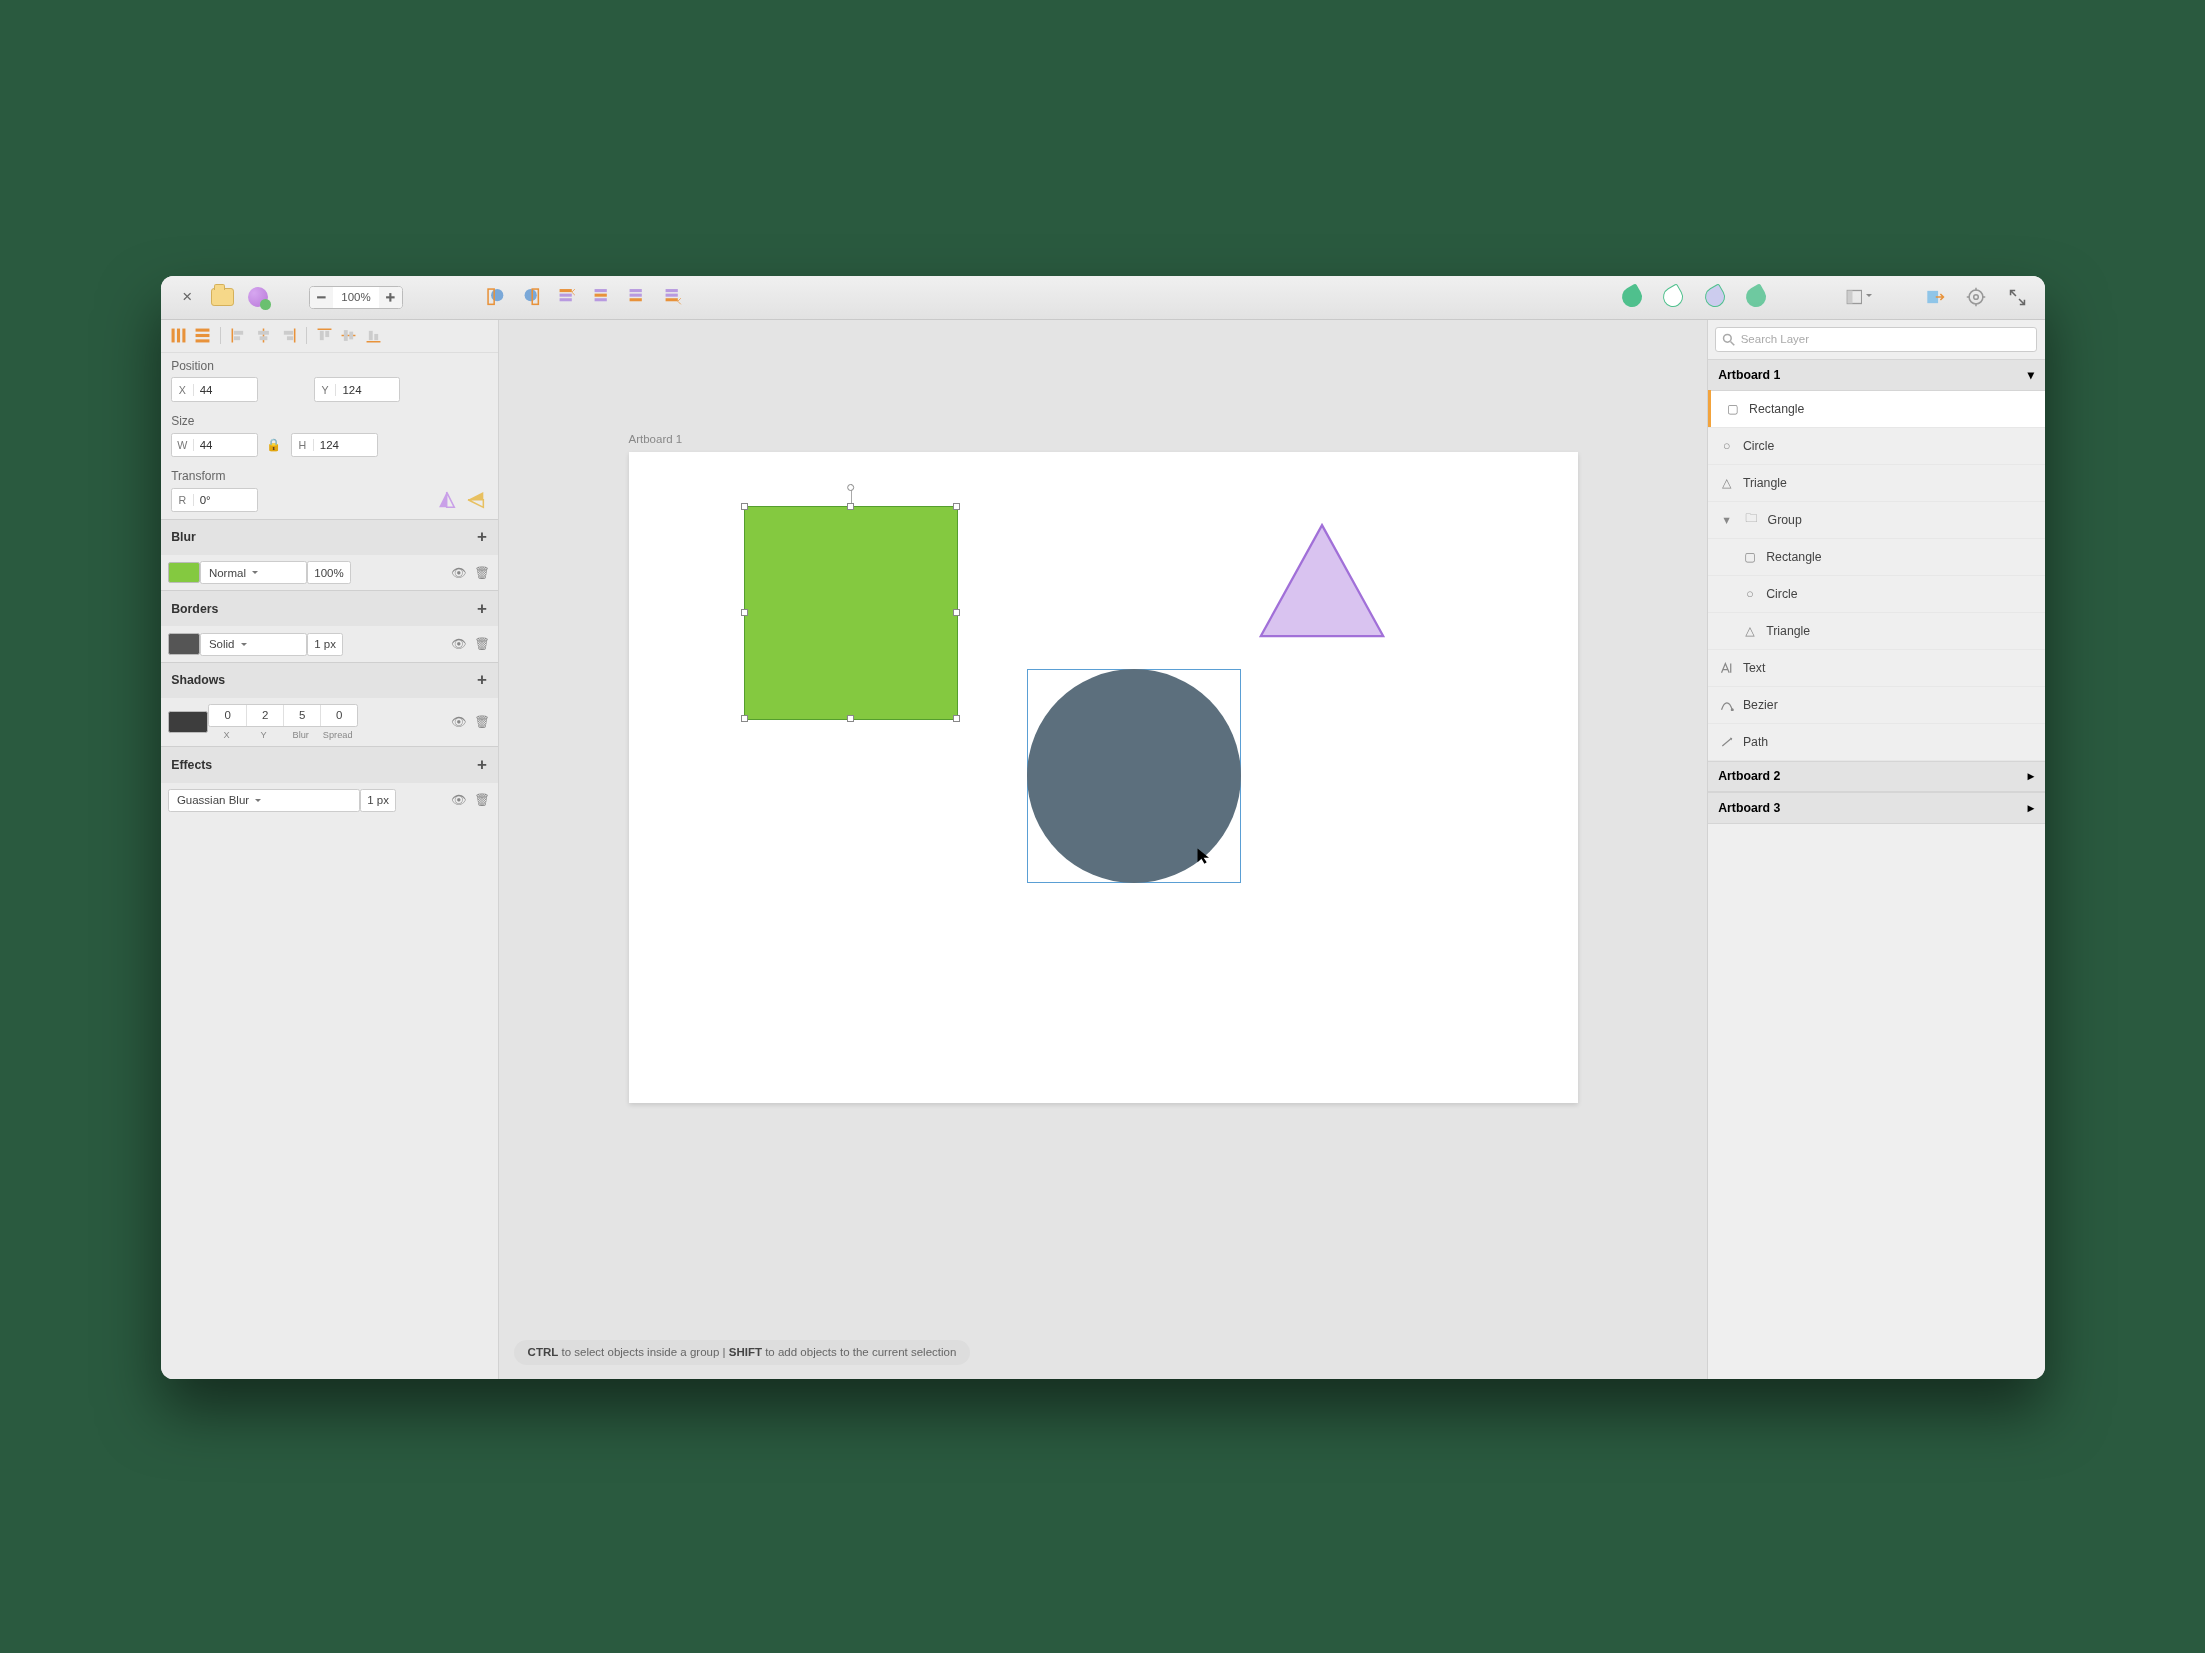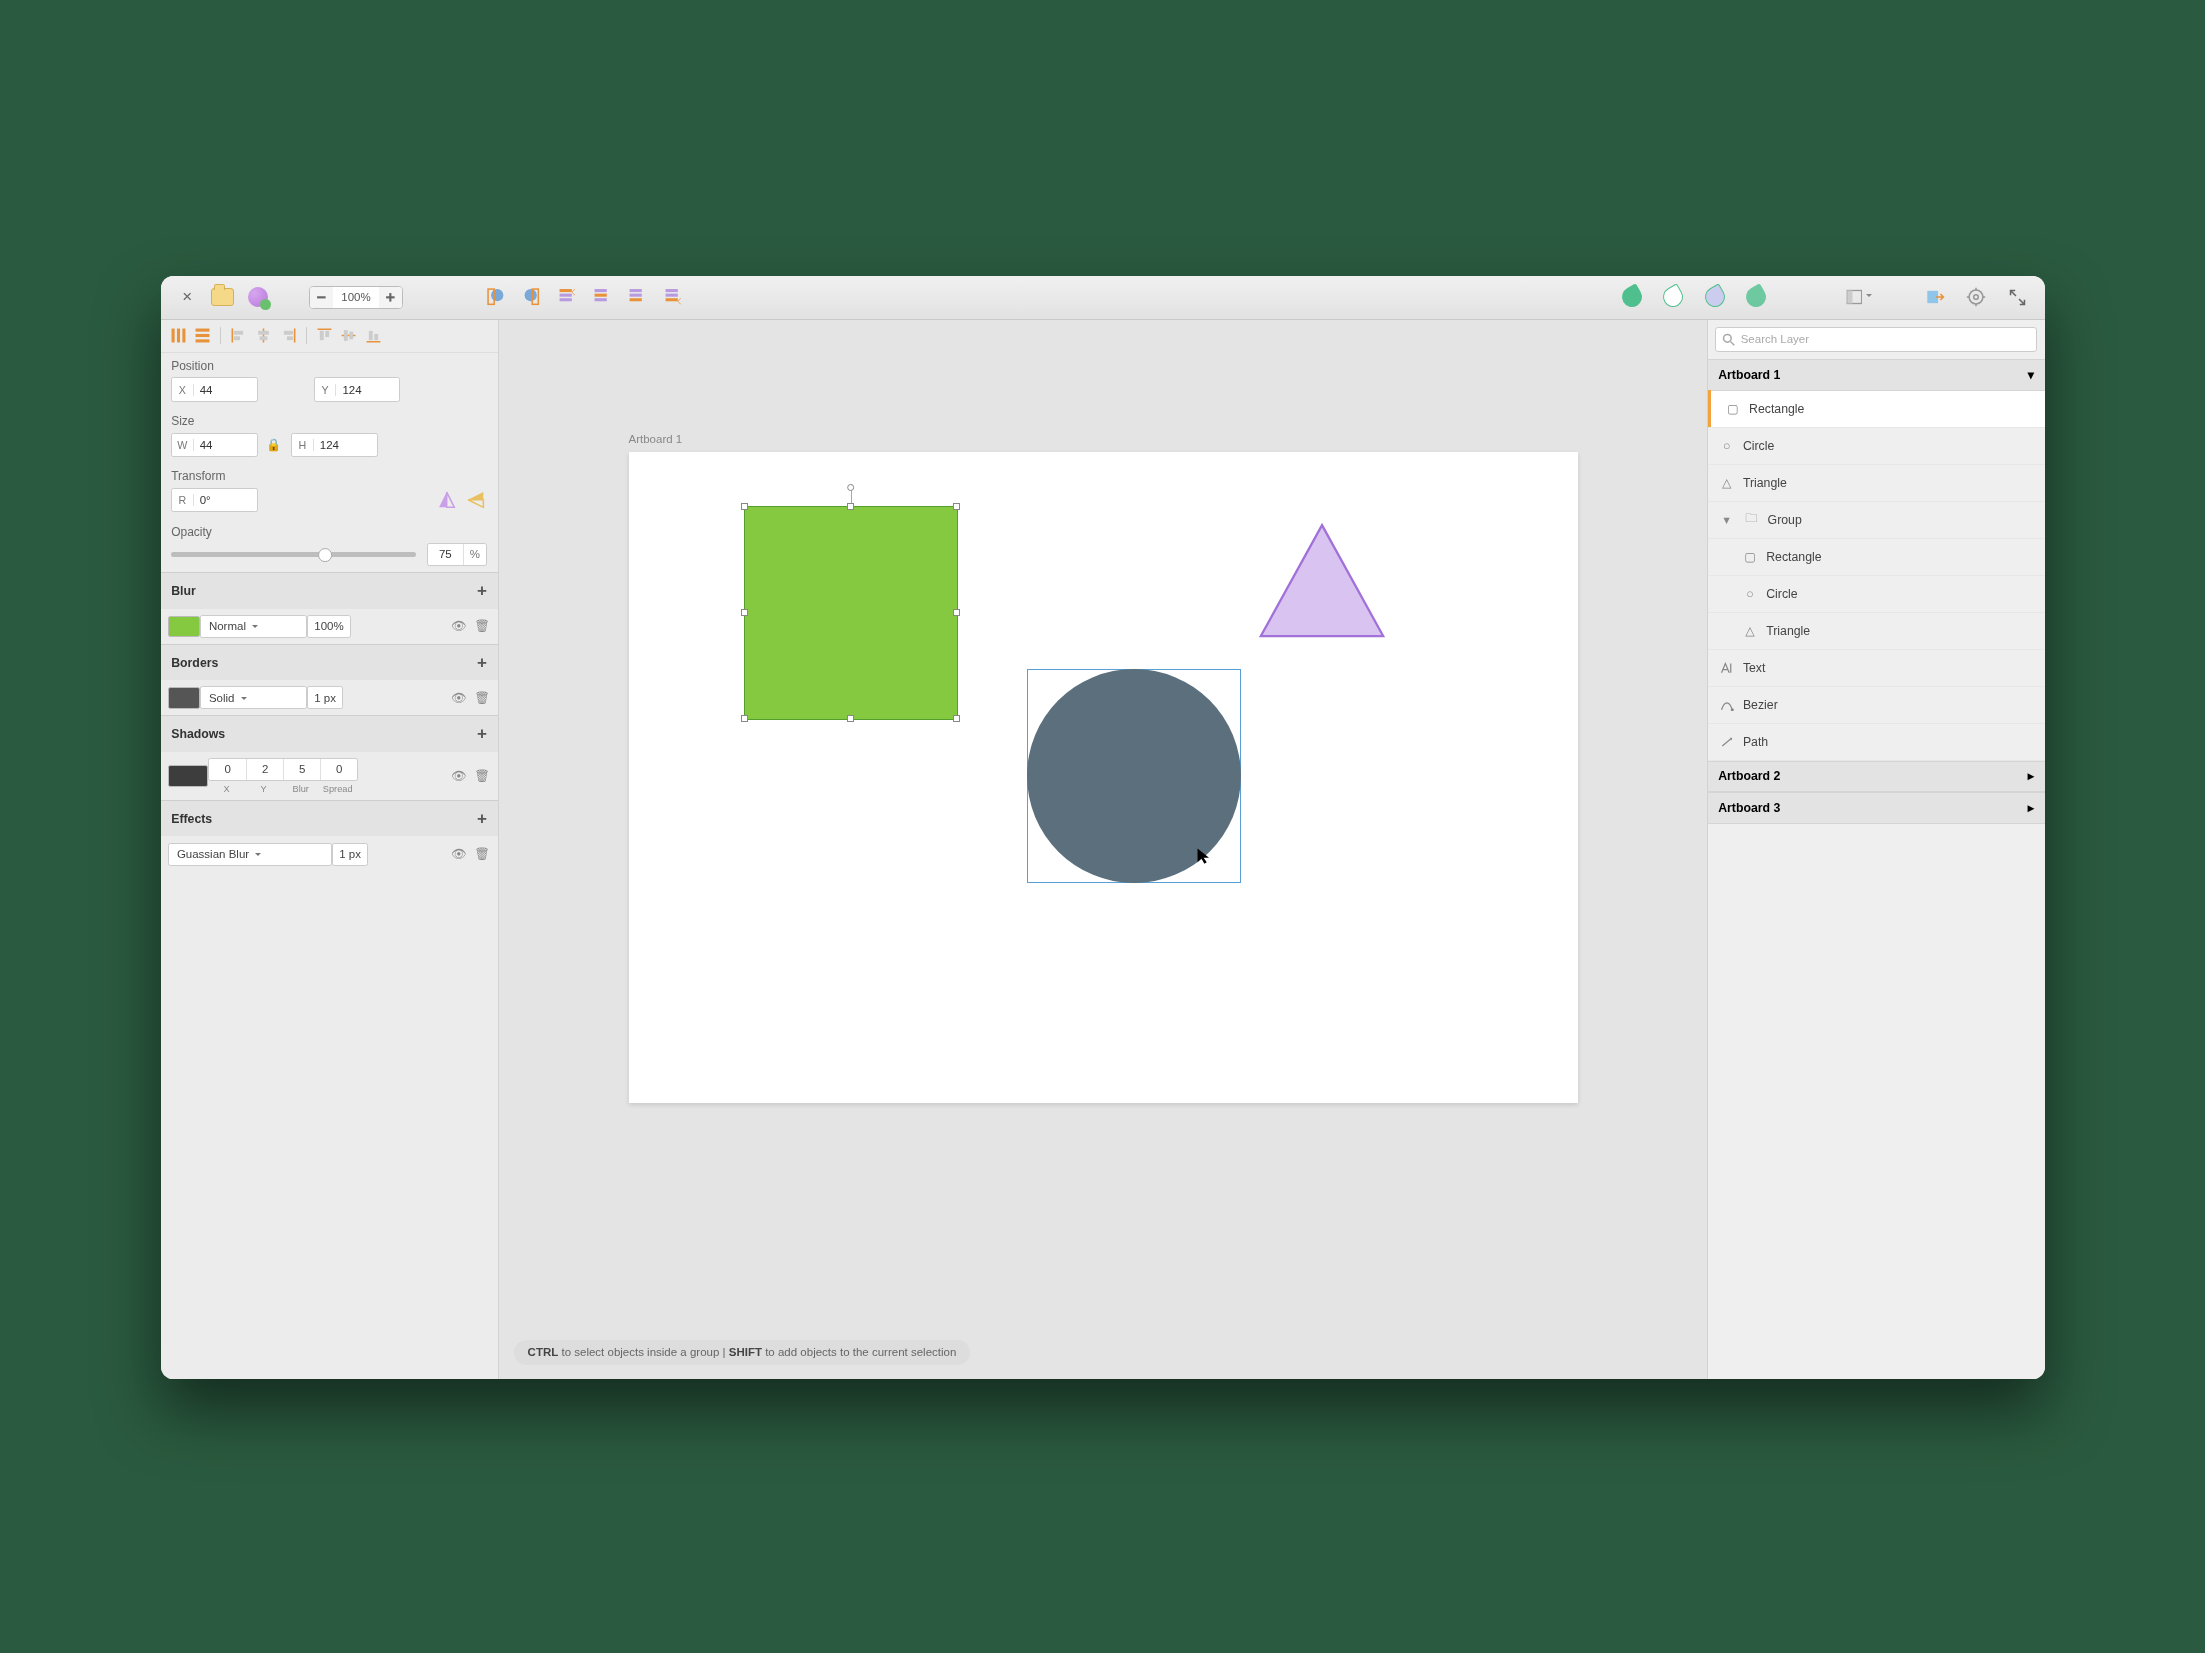--- a/index.html
+++ b/index.html
@@ -304,32 +304,20 @@
                 <polygon points="4,24 14,4 14,24" fill="#c9a0e8"></polygon>
                 <polygon points="24,24 14,4 14,24" fill="none" stroke="#c9a0e8" stroke-width="2"></polygon>
               </svg>
             <svg class="tf-ico" viewBox="0 0 28 28">
                 <polygon points="4,14 24,4 24,14" fill="#e8c060"></polygon>
                 <polygon points="4,14 24,24 24,14" fill="none" stroke="#e8c060" stroke-width="2"></polygon>
               </svg>
           </div>
         </div>
       </div>
-      <div class="prop">
-        <div class="plabel">Opacity</div>
-        <div class="slider">
-          <div class="track">
-              <div class="thumb" style="left:63%"></div>
-            </div>
-          <div class="sval">
-              <span class="sv">75</span>
-              <span class="su">%</span>
-            </div>
-        </div>
-      </div>
 
       <div class="section">
         <div class="shead">
             <span>Blur</span>
             <span class="plus">+</span>
           </div>
         <div class="srow">
           <div class="swatch" style="background:#84c940"></div>
           <div class="drop" style="width:107px">
               <span>Normal</span>
@@ -393,21 +381,21 @@
             </div>
         </div>
       </div>
 
       <div class="section">
         <div class="shead">
             <span>Effects</span>
             <span class="plus">+</span>
           </div>
         <div class="srow">
-          <div class="drop" style="width:164px">
+          <div class="drop" style="width:192px">
               <span>Guassian Blur</span>
               <span class="caret"></span>
             </div>
           <div class="vbox">
               <span>1 px</span>
             </div>
           <div class="eyes">
               <span>👁</span>
               <span>🗑</span>
             </div>

